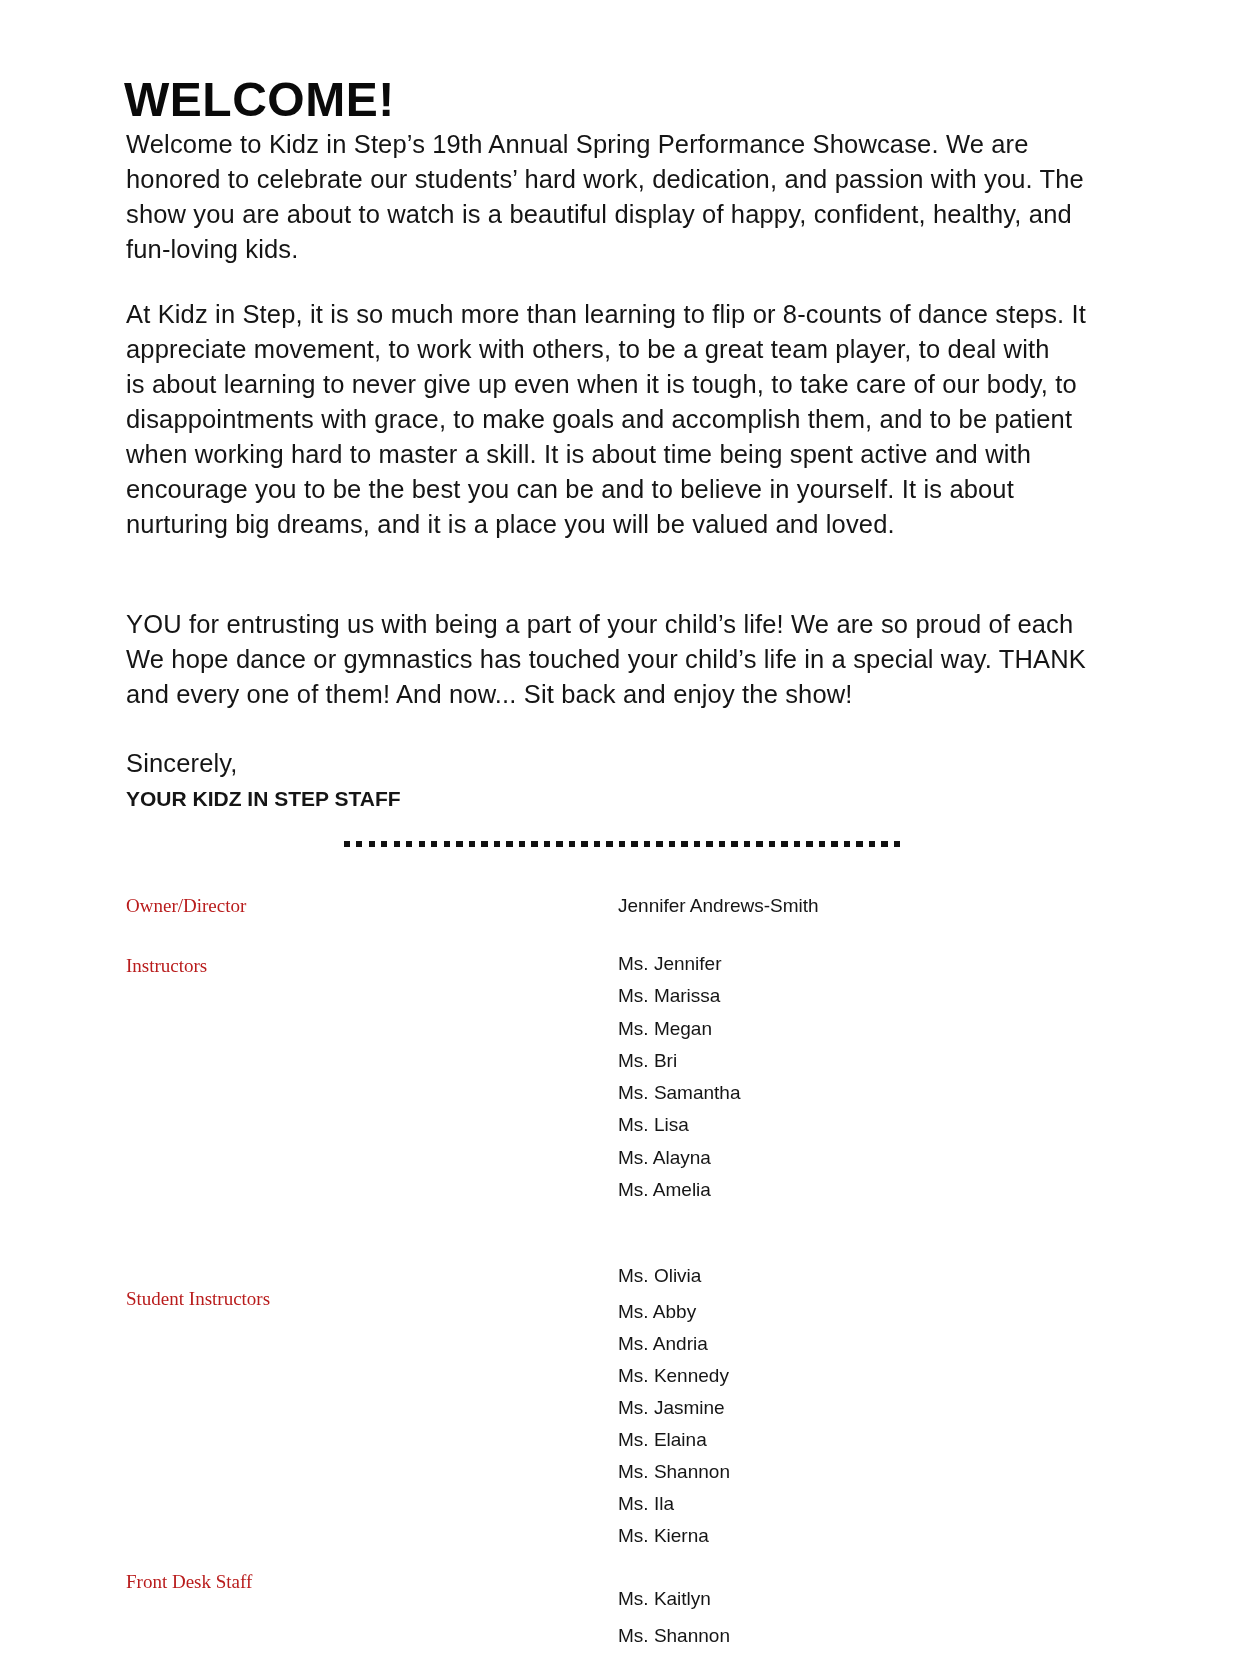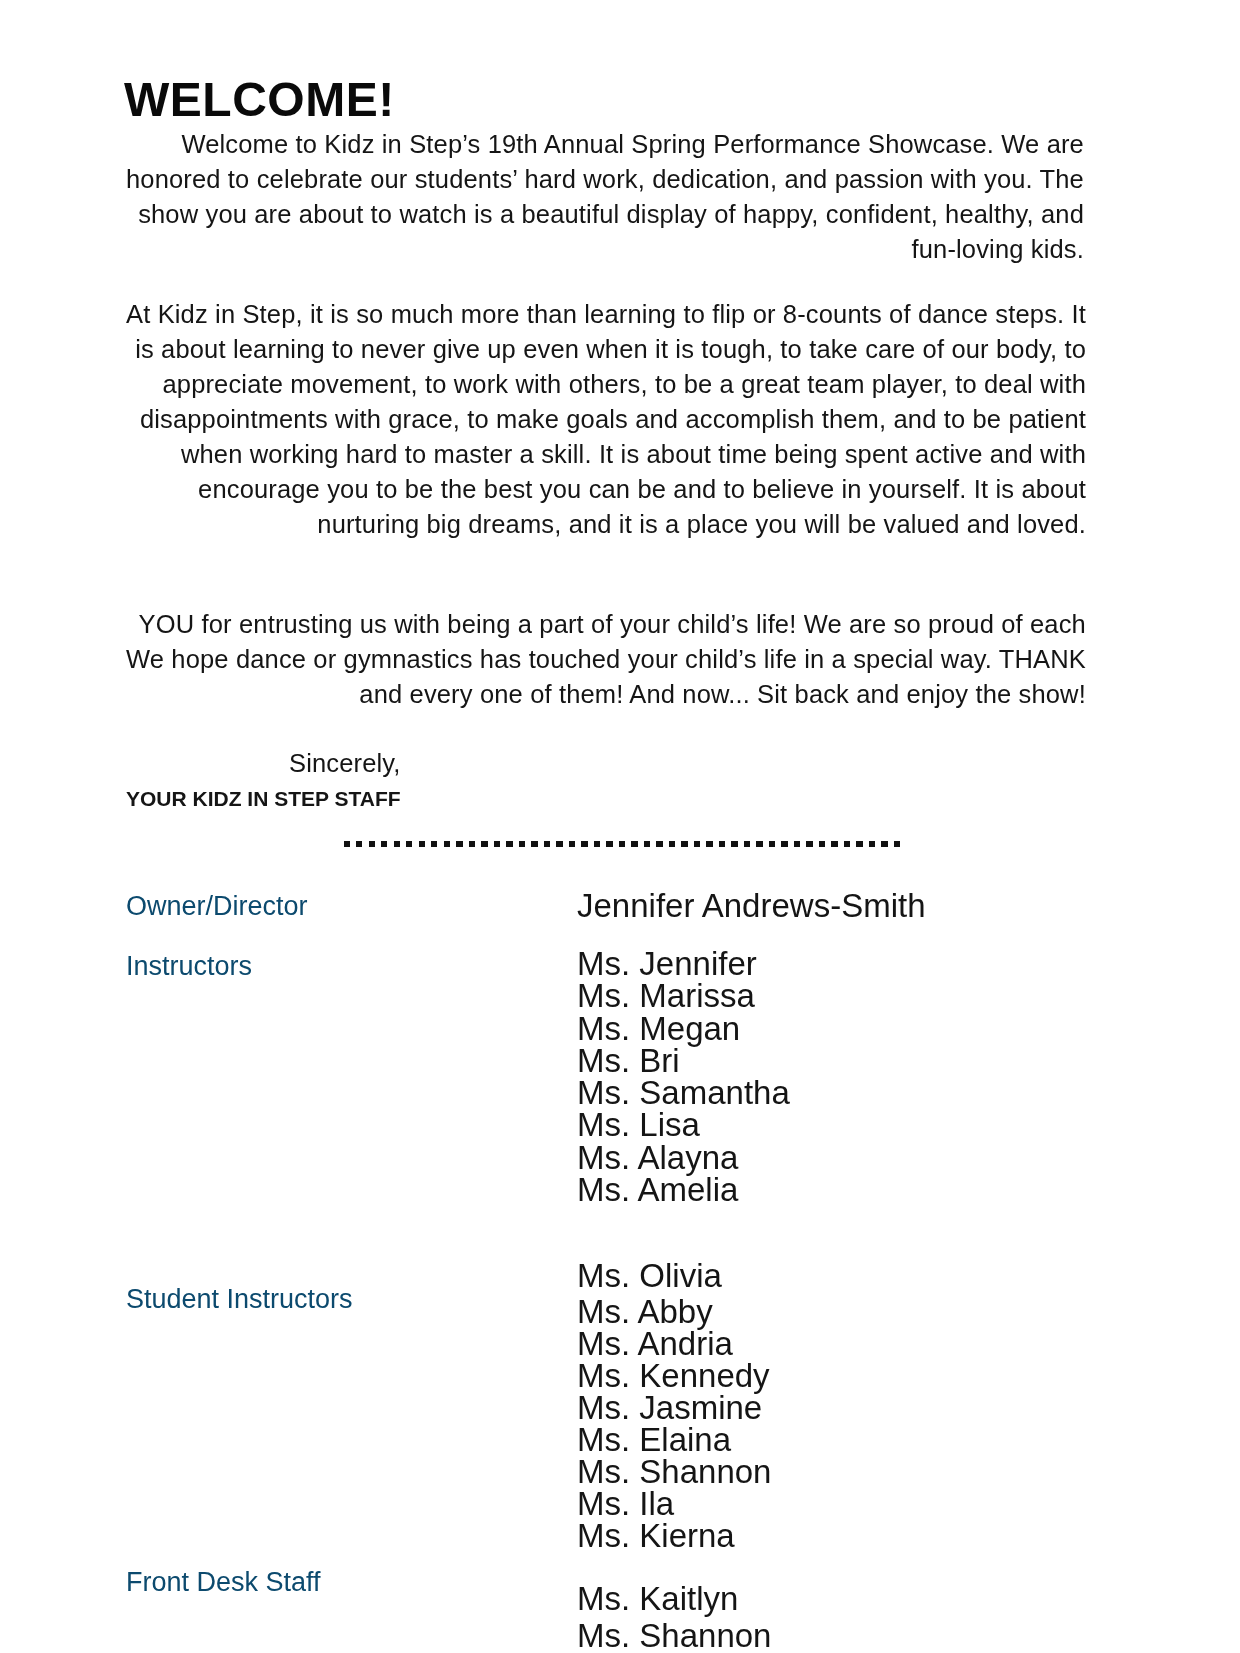--- a/index.html
+++ b/index.html
@@ -2,48 +2,48 @@
 <html><head>
 <meta charset="utf-8">
 <style>
   html, body { margin: 0; padding: 0; background: #ffffff; }
   body { width: 1240px; height: 1653px; position: relative; overflow: hidden;
          font-family: "Liberation Sans", "DejaVu Sans", sans-serif; color: #111111; }
   .title { position: absolute; left: 124px; top: 72px; font-size: 48px; font-weight: 700;
            letter-spacing: 0.5px; line-height: 56px; margin: 0; color: #0a0a0a; text-align: center; }
   .para { position: absolute; left: 126px; margin: 0; }
   .line { display: block; font-size: 25.5px; line-height: 35px; white-space: nowrap;
-          letter-spacing: 0.15px; color: #151515; text-align: right; }
+          letter-spacing: 0.15px; color: #151515; }
   .sig-bold { font-weight: 700; font-size: 21px; letter-spacing: 0px; }
   .divider { position: absolute; left: 344px; top: 841px; width: 556px; height: 6px;
              background-image: repeating-linear-gradient(to right, #111 0 6px, transparent 6px 12.5px); }
-  .label { position: absolute; left: 126px; font-size: 27px; line-height: 30px; white-space: nowrap; color: #0c4a6e; }
+  .label { position: absolute; left: 126px; font-size: 19px; line-height: 30px; white-space: nowrap; color: #b91c1c; font-family: Liberation Serif, serif; }
   .names { position: absolute; left: 577px; margin: 0; padding: 0; list-style: none; }
-  .names li { font-size: 33px; white-space: nowrap; color: #151515; }
+  .names li { font-size: 19px; white-space: nowrap; color: #151515; margin-left: 41px; }
   .names.tight li { line-height: 32.3px; }
   .names.student li:first-child { line-height: 30px; margin-bottom: 5px; }
   .names.student li { line-height: 32px; }
   .names.desk li { line-height: 37px; }
 </style>
 </head>
 <body>
 
 <h1 class="title">WELCOME!</h1>
 
 <p class="para" style="top:127px">
   <span class="line">Welcome to Kidz in Step’s 19th Annual Spring Performance Showcase. We are</span>
   <span class="line">honored to celebrate our students’ hard work, dedication, and passion with you. The</span>
   <span class="line">show you are about to watch is a beautiful display of happy, confident, healthy, and</span>
   <span class="line">fun-loving kids.</span>
 </p>
 
 <p class="para" style="top:297px">
   <span class="line">At Kidz in Step, it is so much more than learning to flip or 8-counts of dance steps. It</span>
+  <span class="line">appreciate movement, to work with others, to be a great team player, to deal with</span>
   <span class="line">is about learning to never give up even when it is tough, to take care of our body, to</span>
-  <span class="line">appreciate movement, to work with others, to be a great team player, to deal with</span>
   <span class="line">disappointments with grace, to make goals and accomplish them, and to be patient</span>
   <span class="line">when working hard to master a skill. It is about time being spent active and with</span>
   <span class="line">encourage you to be the best you can be and to believe in yourself. It is about</span>
   <span class="line">nurturing big dreams, and it is a place you will be valued and loved.</span>
 </p>
 
 <p class="para" style="top:607px">
   <span class="line">YOU for entrusting us with being a part of your child’s life! We are so proud of each</span>
   <span class="line">We hope dance or gymnastics has touched your child’s life in a special way. THANK</span>
   <span class="line">and every one of them! And now... Sit back and enjoy the show!</span>

